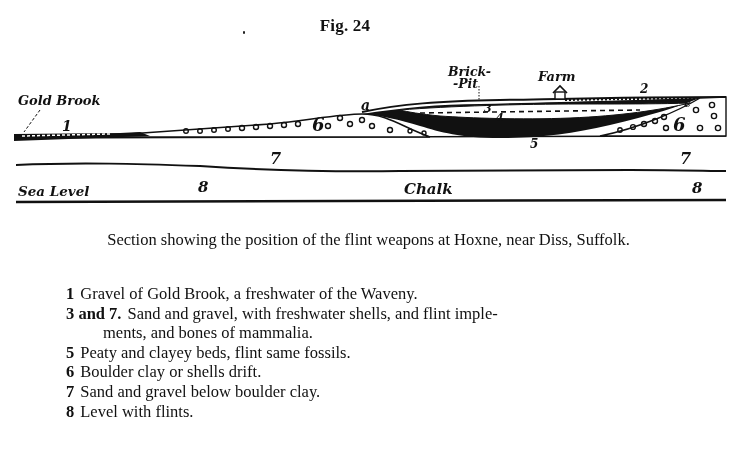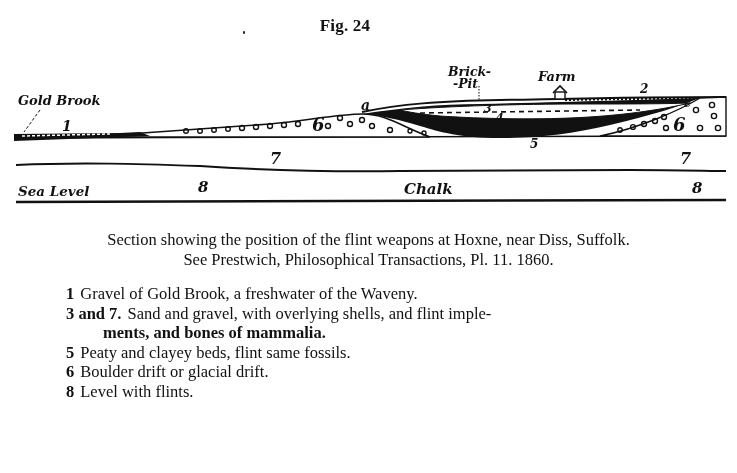--- a/index.html
+++ b/index.html
@@ -9,21 +9,21 @@
                font-family: "Liberation Serif", serif; font-weight: bold; font-size: 17px; letter-spacing: 0.2px; }
   .speck { position: absolute; left: 243px; top: 31px; width: 2px; height: 3px; background: #222; border-radius: 1px; }
   svg.section { position: absolute; left: 0; top: 0; }
   .lbl { font-family: "DejaVu Serif", serif; font-style: italic; font-weight: bold; fill: #111; }
   .caption { position: absolute; left: 0; width: 737px; top: 230px; text-align: center;
              font-family: "Liberation Serif", serif; font-size: 16.5px; line-height: 20px; }
   .legend { position: absolute; left: 66px; top: 284px; font-family: "Liberation Serif", serif;
             font-size: 16.5px; line-height: 19.6px; }
   .legend .row { white-space: nowrap; }
   .legend .num { font-weight: bold; display: inline-block; margin-right: 6px; }
-  .legend .cont { padding-left: 37px; font-weight: bold; }
+  .legend .cont { padding-left: 37px; }
 </style>
 </head>
 <body>
 
 <div class="fig-title">Fig. 24</div>
 <div class="speck"></div>
 
 <svg class="section" width="737" height="215" viewBox="0 0 737 215">
 
   <path d="M16,165 C80,162 140,164 200,166 C260,170 320,172 400,171 C480,170 560,170 630,170 C680,170 710,171 726,171" stroke="#111" stroke-width="2" fill="none"></path>
@@ -107,23 +107,23 @@
   <text class="lbl" x="270" y="164" font-size="16">7</text>
   <text class="lbl" x="680" y="164" font-size="16">7</text>
   <text class="lbl" x="198" y="192" font-size="15">8</text>
   <text class="lbl" x="692" y="193" font-size="15">8</text>
   <text class="lbl" x="361" y="110" font-size="14">a</text>
   <text class="lbl" x="684" y="107" font-size="11">c</text>
 </svg>
 
 <div class="caption">
   <div>Section showing the position of the flint weapons at Hoxne, near Diss, Suffolk.</div>
-  <div>See Prestwich, Philosophical Transactions, Pl. 11. 1860.</div>
 </div>
 
 <div class="legend">
   <div class="row"><span class="num">1</span><span>Gravel of Gold Brook, a freshwater of the Waveny.</span></div>
-  <div class="row"><span class="num">3 and 7.</span><span>Sand and gravel,  with overlying shells, and flint imple-</span></div>
+  <div class="row"><span class="num">3 and 7.</span><span>Sand and gravel,  with freshwater shells, and flint imple-</span></div>
   <div class="row cont">ments, and bones of mammalia.</div>
   <div class="row"><span class="num">5</span><span>Peaty and clayey beds, flint same fossils.</span></div>
-  <div class="row"><span class="num">6</span><span>Boulder drift or glacial drift.</span></div>
+  <div class="row"><span class="num">6</span><span>Boulder clay or shells drift.</span></div>
+  <div class="row"><span class="num">7</span><span>Sand and gravel below boulder clay.</span></div>
   <div class="row"><span class="num">8</span><span>Level with flints.</span></div>
 </div>
 
 </body></html>

